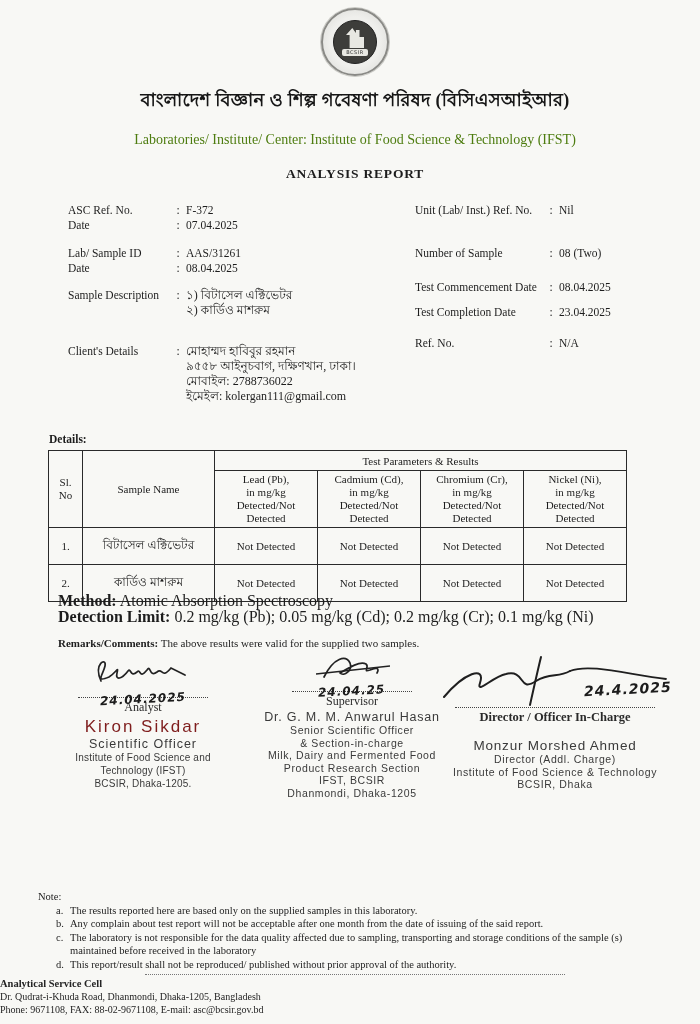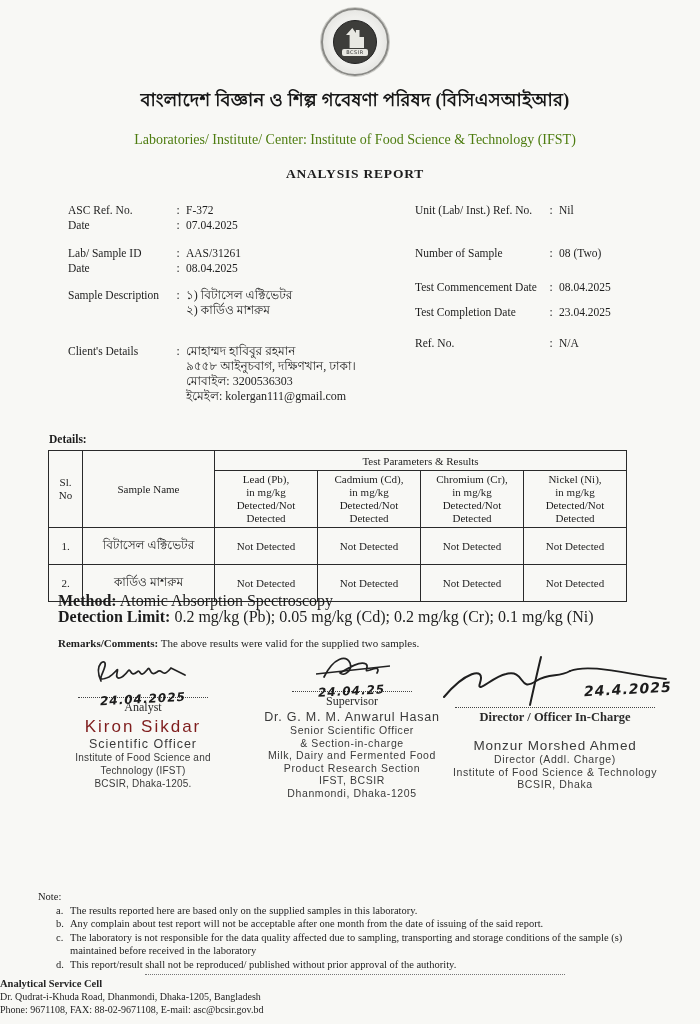--- a/index.html
+++ b/index.html
@@ -164,21 +164,21 @@
           <div>২) কার্ডিও মাশরুম</div>
         </span>
       </div>
       <div style="height:26px"></div>
       <div class="mrow">
         <span class="mlabel">Client's Details</span>
         <span class="mcolon">:</span>
         <span class="mvalue bn">
           <div>মোহাম্মদ হাবিবুর রহমান</div>
           <div>৯৫৫৮ আইনুচবাগ, দক্ষিণখান, ঢাকা।</div>
-          <div>মোবাইল: 3200536303</div>
+          <div>মোবাইল: 2788736022</div>
           <div>ইমেইল: kolergan111@gmail.com</div>
         </span>
       </div>
     </div>
 
     <div class="meta-right">
       <div class="mrow">
         <span class="mlabel-r">Unit (Lab/ Inst.) Ref.  No.</span>
         <span class="mcolon">:</span>
         <span class="mvalue">Nil</span>

